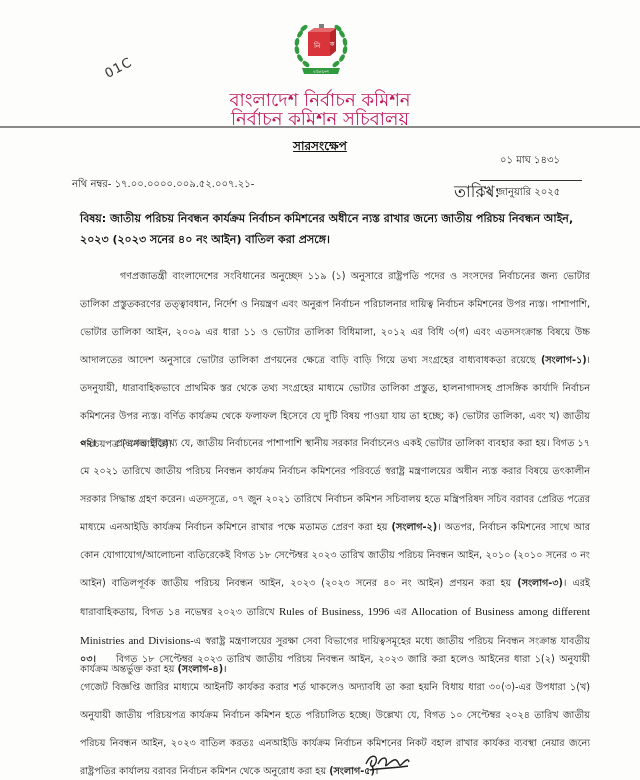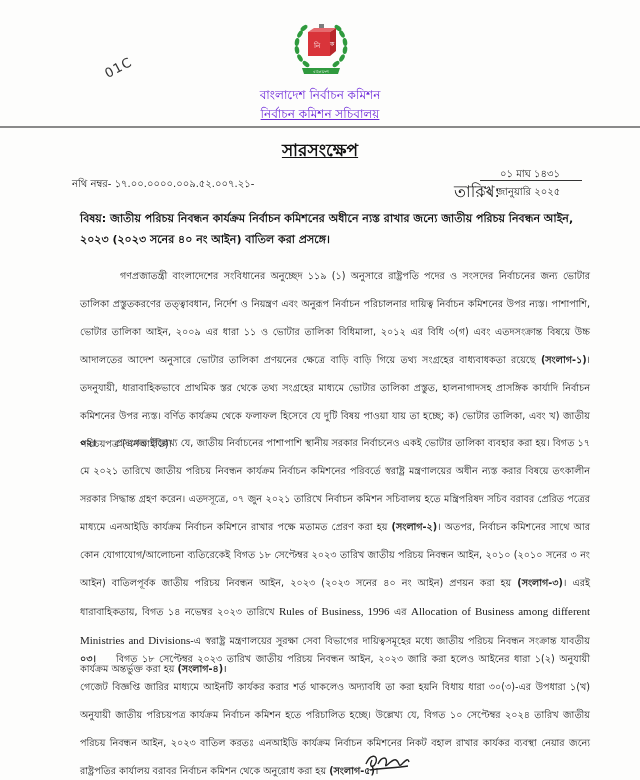--- a/index.html
+++ b/index.html
@@ -13,34 +13,34 @@
   .page { position: absolute; inset: 0; }
   .handnote {
     position: absolute; left: 104px; top: 60px;
     font-family: "DejaVu Sans", sans-serif;
     font-size: 13px; color: #333; transform: rotate(-28deg);
     letter-spacing: 1px;
   }
   .logo { position: absolute; left: 288px; top: 16px; width: 66px; height: 62px; }
   .org1, .org2 {
     position: absolute; left: 0; width: 640px; text-align: center;
-    font-size: 12px; color: #6d28d9;
+    font-size: 18px; color: #be185d;
   }
   .org1 { top: 86px; }
   .org2 { top: 105px; text-decoration: underline; }
   .rule { position: absolute; left: 0; width: 640px; top: 126px; height: 2px; background: #8a8a8a; }
   .title {
     position: absolute; left: 0; width: 640px; top: 137px; text-align: center;
-    font-size: 17px; font-weight: bold; text-decoration: underline; color: #111;
+    font-size: 12px; font-weight: bold; text-decoration: underline; color: #111;
   }
   .ref {
     position: absolute; left: 72px; top: 176px; font-size: 10px; color: #222;
   }
   .date-label { position: absolute; left: 454px; top: 179px; font-size: 16px; }
-  .date-bn { position: absolute; left: 480px; top: 166px; width: 100px; text-align: center; font-size: 10px; }
+  .date-bn { position: absolute; left: 480px; top: 152px; width: 100px; text-align: center; font-size: 10px; }
   .date-line { position: absolute; left: 480px; top: 180px; width: 102px; height: 1px; background: #333; }
   .date-en { position: absolute; left: 480px; top: 184px; width: 100px; text-align: left; font-size: 10px; }
   .subject {
     position: absolute; left: 80px; top: 208px; width: 510px;
     font-size: 11px; font-weight: bold; line-height: 21px; color: #111;
   }
   .para {
     position: absolute; left: 80px; width: 510px;
     font-size: 9.6px; line-height: 28px; text-align: justify; color: #222;
   }

